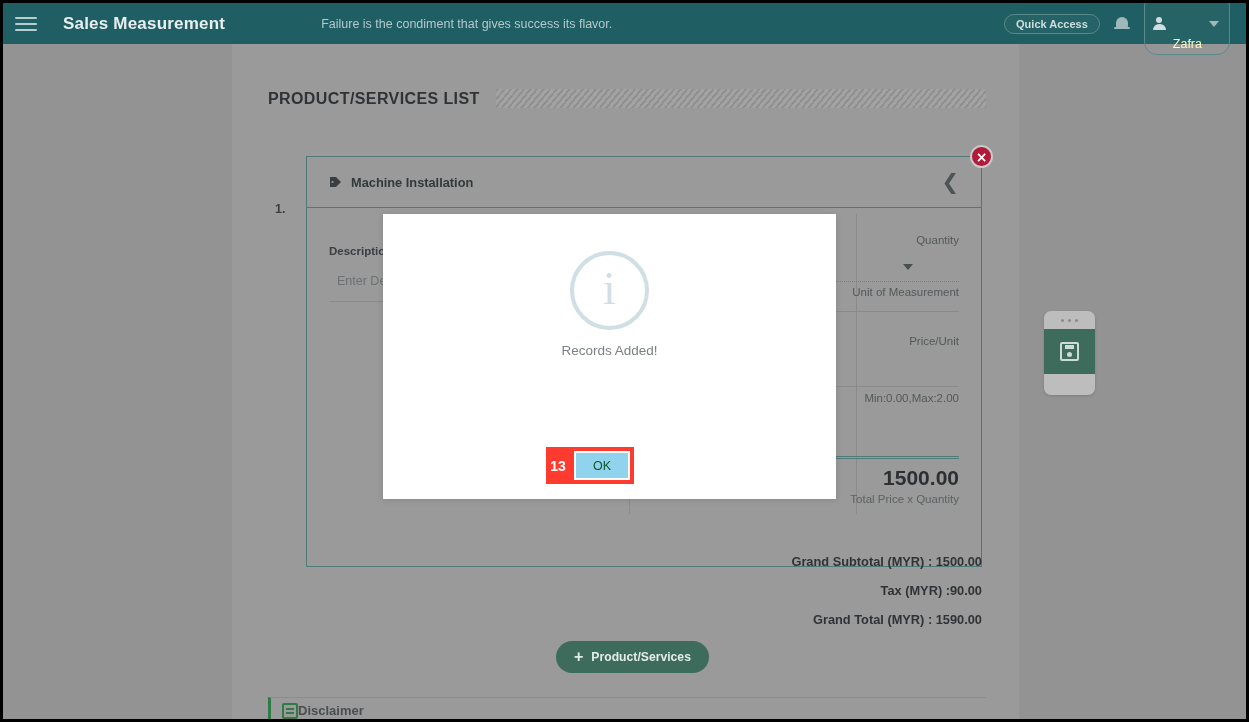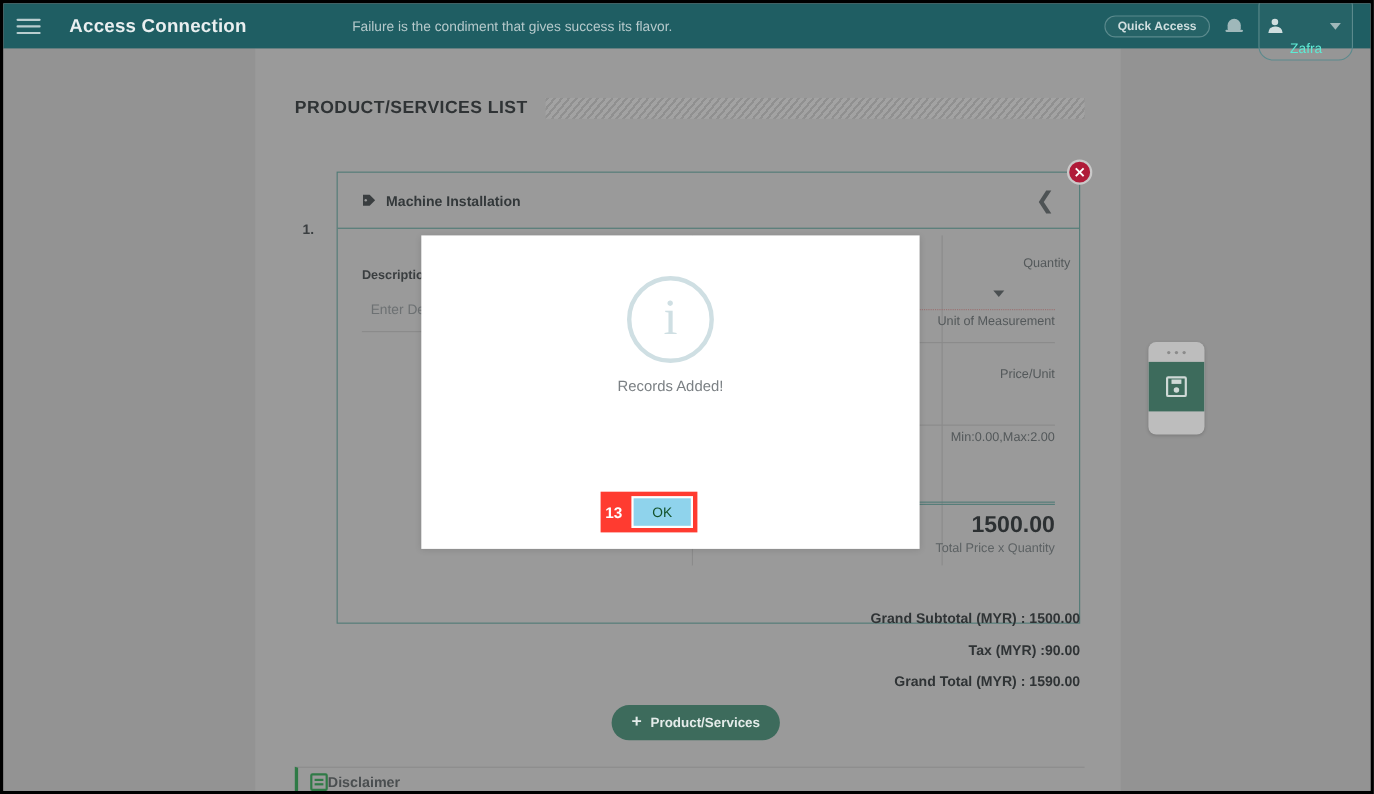--- a/index.html
+++ b/index.html
@@ -76,21 +76,21 @@
     width: 13px; height: 13px; position: relative;
   }
   .avatar-ico::before {
     content: ""; position: absolute; left: 3.5px; top: 0;
     width: 6px; height: 6px; border-radius: 50%; background: #cfdedf;
   }
   .avatar-ico::after {
     content: ""; position: absolute; left: 0px; top: 7px;
     width: 13px; height: 6px; border-radius: 6px 6px 0 0; background: #cfdedf;
   }
-  #user-name { color: #5eead4; font-size: 12.5px; margin-top: 40px; }
+  #user-name { color: #fef9c3; font-size: 12.5px; margin-top: 40px; }
   .caret-dn {
     width: 0; height: 0;
     border-left: 5px solid transparent;
     border-right: 5px solid transparent;
     border-top: 6px solid #9fb8ba;
   }
 
   
   #body-area {
     position: absolute; left: 0; top: 41px;
@@ -334,21 +334,21 @@
 <body>
 
 <div id="app">
 
   <div id="topbar">
     <div class="hamburger">
       <span></span>
         <span></span>
         <span></span>
     </div>
-    <div id="brand">Access Connection</div>
+    <div id="brand">Sales Measurement</div>
     <div id="tagline">Failure is the condiment that gives success its flavor.</div>
     <div id="hdr-right">
       <div id="quick-access">Quick Access</div>
       <div class="bell"></div>
       <div id="user-chip">
         <span class="avatar-ico"></span>
         <span id="user-name">Zafra</span>
         <span class="caret-dn"></span>
       </div>
     </div>
@@ -381,21 +381,21 @@
         </div>
 
         <div id="card-body">
           <div class="vdiv" id="vdiv-1"></div>
           <div class="vdiv" id="vdiv-2"></div>
 
           <div class="fld-label" style="left:22px; top:37px;">Description</div>
           <div class="fld-placeholder" style="left:30px; top:66px;">Enter Description</div>
           <div class="fld-underline" style="left:22px; top:93px; width:283px;"></div>
 
-          <div class="fld-right" style="right:8px; top:26px; width:200px;">Quantity</div>
+          <div class="fld-right" style="right:22px; top:26px; width:200px;">Quantity</div>
           <div class="qty-caret" style="right:68px; top:56px;"></div>
           <div class="dotted-underline" style="right:22px; top:73px; width:200px;"></div>
 
           <div class="fld-right" style="right:22px; top:78px; width:200px;">Unit of Measurement</div>
           <div class="fld-underline" style="right:22px; top:103px; width:200px;"></div>
 
           <div class="fld-right" style="right:22px; top:127px; width:200px;">Price/Unit</div>
           <div class="fld-value" style="right:182px; top:152px;">.00</div>
           <div class="fld-underline" style="right:22px; top:178px; width:200px;"></div>
           <div class="fld-right" style="right:22px; top:184px; width:200px;">Min:0.00,Max:2.00</div>

